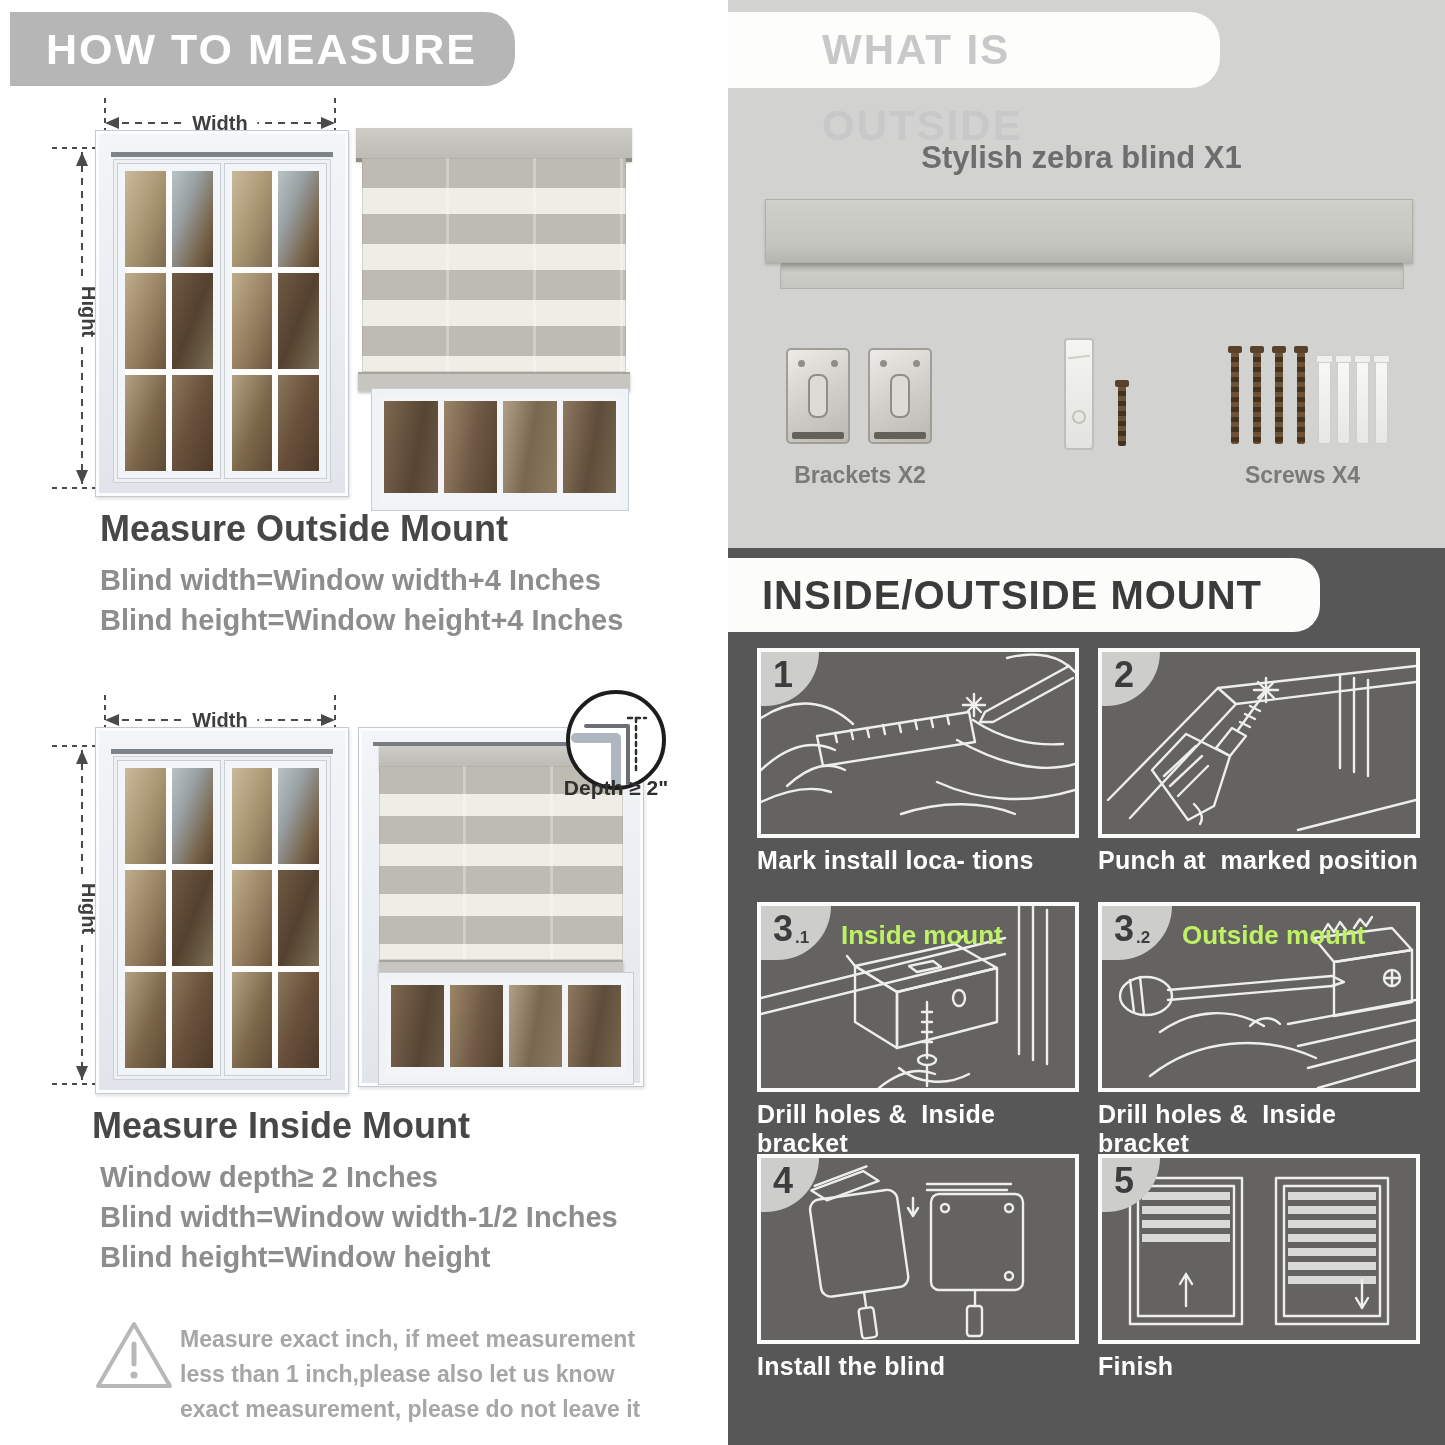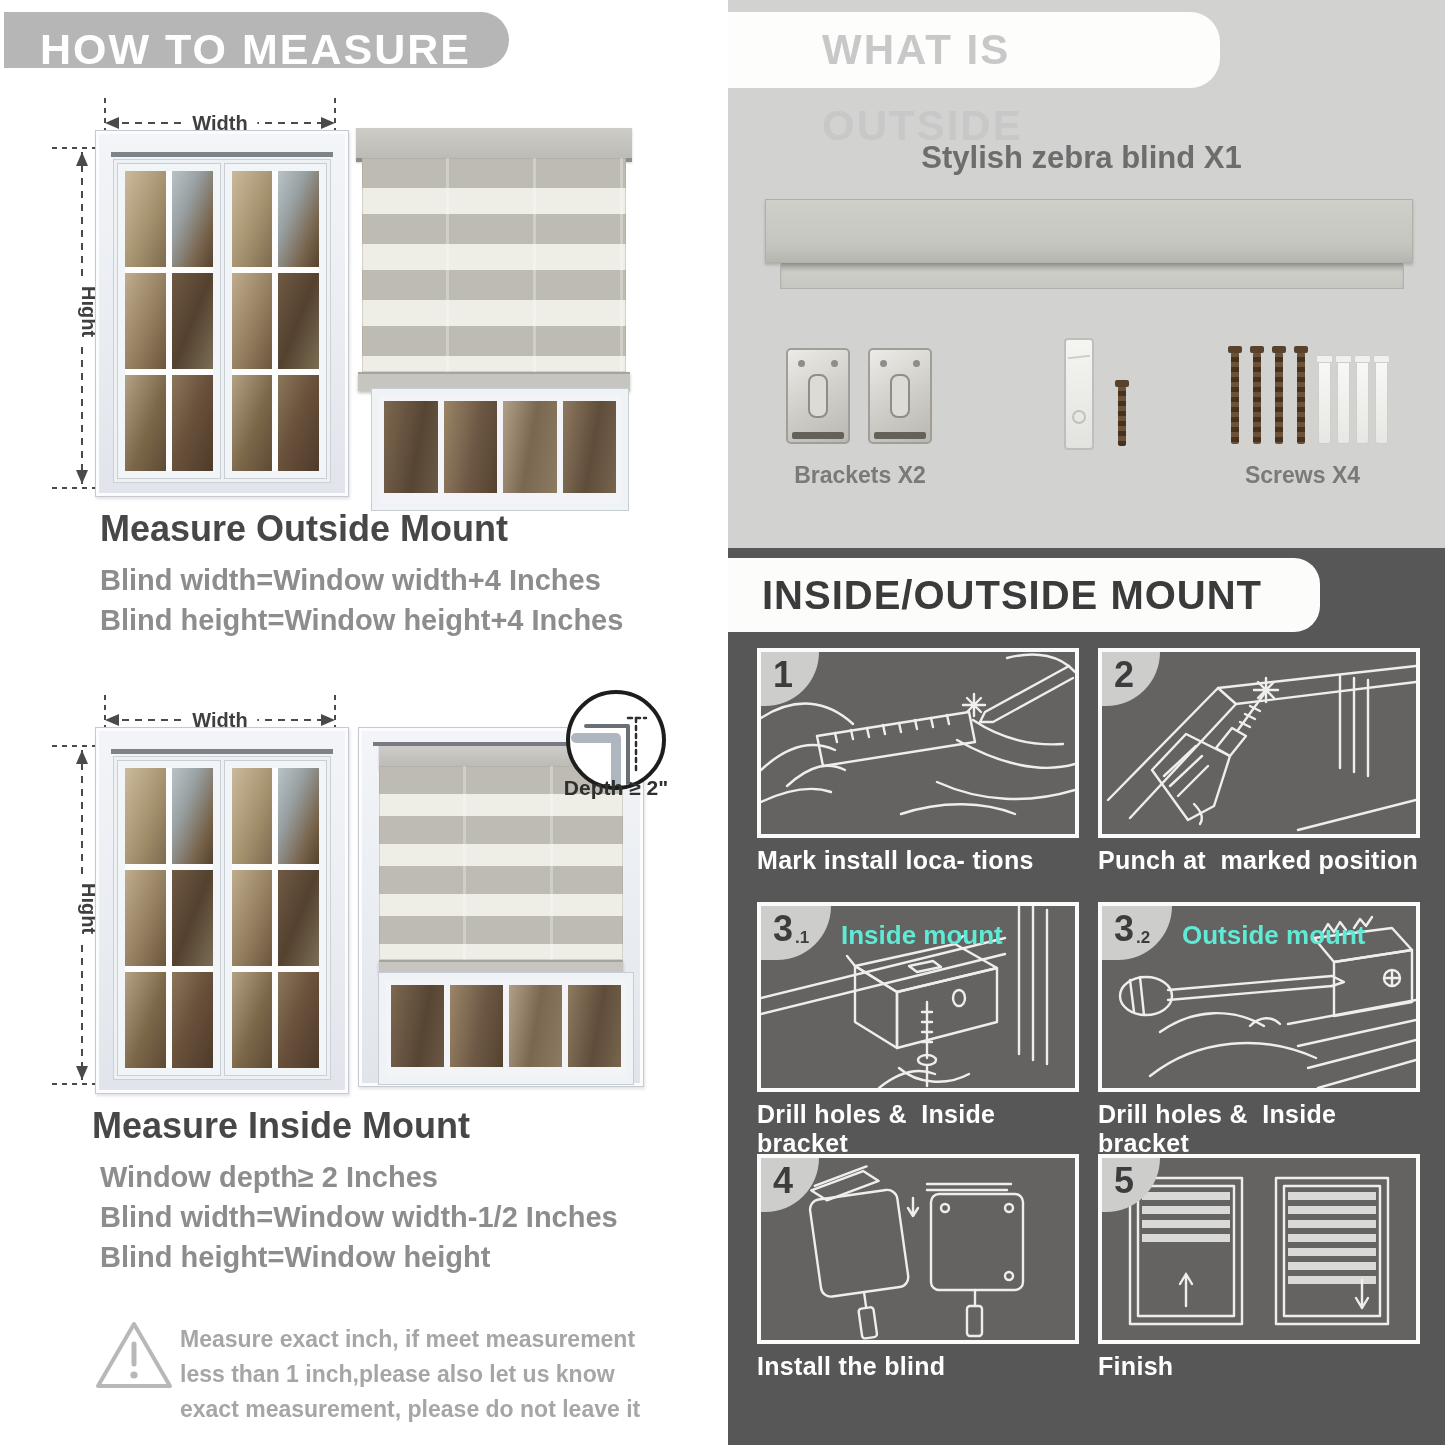--- a/index.html
+++ b/index.html
@@ -2,21 +2,21 @@
 <html><head>
 <meta charset="utf-8">
 <style>
   html,body{margin:0;padding:0;}
   body{width:1445px;height:1445px;position:relative;background:#fff;
        font-family:"Liberation Sans",sans-serif;overflow:hidden;}
   #canvas{position:absolute;inset:0;width:1445px;height:1445px;}
   .abs{position:absolute;}
 
   
-  .hdr-left{left:4px;top:12px;width:505px;height:56px;background:#b5b6b5;
+  .hdr-left{left:10px;top:12px;width:505px;height:74px;background:#b5b6b5;
             border-radius:0 30px 30px 0;}
   .hdr-left span{display:block;padding-left:36px;line-height:74px;font-size:43px;
             font-weight:bold;color:#fff;letter-spacing:2px;}
   .panel-light{left:728px;top:0;width:717px;height:548px;background:#d2d2d1;}
   .hdr-right{left:728px;top:12px;width:492px;height:76px;background:#fdfdfc;
             border-radius:0 30px 30px 0;}
   .hdr-right span{display:block;padding-left:94px;line-height:76px;font-size:42px;
             font-weight:bold;color:#c7c8c7;letter-spacing:2px;}
   .panel-dark{left:728px;top:548px;width:717px;height:897px;background:#575757;}
   .hdr-mount{left:728px;top:558px;width:592px;height:74px;background:#fcfcfb;
@@ -107,21 +107,21 @@
 
   
   .cell{width:322px;}
   .panel{position:relative;width:314px;height:182px;background:#646362;border:4px solid #fbfbfa;}
   .panel svg.art{position:absolute;inset:0;width:100%;height:100%;}
   .badge{position:absolute;left:0;top:0;width:58px;height:54px;background:#cdcdcc;
          border-bottom-right-radius:56px;z-index:3;padding:0;}
   .badge.wide{width:70px;}
   .bnum{position:absolute;left:12px;top:2px;font-size:36px;font-weight:bold;color:#3d3d3d;}
   .bsub{position:absolute;left:34px;top:22px;font-size:17px;font-weight:bold;color:#3d3d3d;}
-  .inline-label{position:absolute;left:80px;top:14px;font-size:26px;font-weight:bold;color:#5eead4;z-index:3;}
+  .inline-label{position:absolute;left:80px;top:14px;font-size:26px;font-weight:bold;color:#bef264;z-index:3;}
   .caption{margin-top:8px;font-size:25px;font-weight:bold;color:#fff;letter-spacing:.3px;white-space:pre-wrap;}
 
   svg.lineart{stroke:#eeeeec;stroke-width:2.4;fill:none;stroke-linecap:round;stroke-linejoin:round;}
   svg.dim{stroke:#4a4a4a;stroke-width:2;fill:#4a4a4a;}
 </style>
 </head>
 <body>
 
 <div id="canvas">
 

